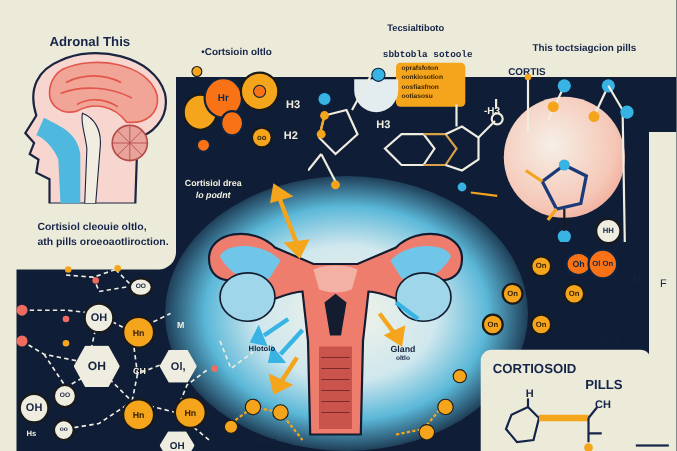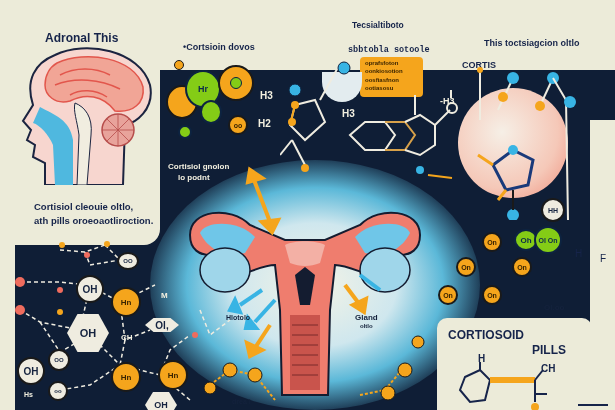--- a/index.html
+++ b/index.html
@@ -5,21 +5,21 @@
   html,body{margin:0;padding:0;}
   body{width:615px;height:410px;overflow:hidden;background:#ecebd9;font-family:"Liberation Sans",sans-serif;position:relative;}
   .abs{position:absolute;}
   .dark{background:#0f1e36;}
   .cream{background:#ecebd9;}
   .lbl{color:#16244a;font-weight:bold;white-space:nowrap;}
   .wlbl{color:#f3f0e0;font-weight:bold;white-space:nowrap;}
   .node{position:absolute;border-radius:50%;display:flex;align-items:center;justify-content:center;font-weight:bold;font-size:10px;box-sizing:border-box;}
   .onode{background:#f5a51c;color:#3a2400;border:2px solid #1a1a1a;}
   .wnode{background:#efece0;color:#15233f;border:2px solid #1a1a1a;}
-  .bnode{background:#84cc16;color:#0b2a4a;border:2px solid #0d2340;}
+  .bnode{background:#f97316;color:#0b2a4a;border:2px solid #0d2340;}
   .hex{position:absolute;display:flex;align-items:center;justify-content:center;background:#efece0;color:#15233f;font-weight:bold;
        clip-path:polygon(25% 0,75% 0,100% 50%,75% 100%,25% 100%,0 50%);}
 </style>
 </head>
 <body>
 
 <div class="abs dark" style="left:158px;top:70px;width:457px;height:340px;"></div>
 <div class="abs dark" style="left:15px;top:235px;width:160px;height:175px;"></div>
 <div class="abs cream" style="left:590px;top:120px;width:25px;height:290px;"></div>
 
@@ -34,24 +34,24 @@
   <path d="M45 30 C60 22 80 22 95 30 M40 40 C60 32 85 34 105 44 M55 50 C65 44 80 44 92 52" stroke="#e2564c" stroke-width="1.5" fill="none"></path>
   <circle cx="103" cy="85" r="16" fill="#e8a39b" stroke="#b64c4a" stroke-width="1.5"></circle>
   <path d="M103 69 L103 101 M87 85 L119 85 M92 74 L114 96 M114 74 L92 96" stroke="#b64c4a" stroke-width="0.8"></path>
   <path d="M25 62 C40 70 55 75 58 95 L58 140 L40 140 L38 100 C34 90 25 80 18 78 Z" fill="#4fb8df"></path>
   <path d="M60 58 C70 62 78 72 76 90 L72 140 L62 140 L64 90 C62 75 58 66 60 58Z" fill="#f1ede0" stroke="#1b2440" stroke-width="1"></path>
 </svg>
 
 <div class="abs lbl" style="left:34px;top:201px;font-size:9.5px;">Cortisiol cleouie oltlo,</div>
 <div class="abs lbl" style="left:34px;top:215px;font-size:9.5px;">ath pills oroeoaotliroction.</div>
 
-<div class="abs lbl" style="left:183px;top:42px;font-size:9px;">•Cortsioin dovos</div>
+<div class="abs lbl" style="left:183px;top:42px;font-size:9px;">•Cortsioin oltlo</div>
 <div class="abs lbl" style="left:352px;top:20px;font-size:8.5px;">Tecsialtiboto</div>
 <div class="abs lbl" style="left:348px;top:45px;font-size:8.5px;font-family:Liberation Mono, monospace;">sbbtobla sotoole</div>
-<div class="abs lbl" style="left:484px;top:38px;font-size:9px;">This toctsiagcion oltlo</div>
+<div class="abs lbl" style="left:484px;top:38px;font-size:9px;">This toctsiagcion pills</div>
 <div class="abs lbl" style="left:462px;top:60px;font-size:9px;">CORTIS</div>
 
 <div class="abs" style="left:360px;top:57px;width:63px;height:40px;background:#f5a51c;border-radius:4px;padding:3px 5px;box-sizing:border-box;font-size:6px;line-height:7.5px;color:#3a2400;font-weight:bold;">
   <div>oprafsfoton</div>
   <div>oonkiosotion</div>
   <div style="margin-top:2px;">oosfiasfnon</div>
   <div>ootiasosu</div>
 </div>
 <div class="abs" style="left:322px;top:72px;width:40px;height:30px;background:#e3ecef;border-radius:0 0 20px 20px;"></div>
 
@@ -60,22 +60,22 @@
 <div class="node bnode" style="left:185px;top:70px;width:36px;height:38px;font-size:9px;">Hr</div>
 <div class="node onode" style="left:218px;top:65px;width:36px;height:36px;">
   <span class="node bnode" style="position:relative;width:12px;height:12px;border-width:1px;"></span>
 </div>
 <div class="node bnode" style="left:200px;top:100px;width:22px;height:24px;"></div>
 <div class="node onode" style="left:228px;top:115px;width:20px;height:20px;font-size:7px;">oo</div>
 <div class="node bnode" style="left:178px;top:125px;width:14px;height:14px;"></div>
 <div class="abs wlbl" style="left:260px;top:90px;font-size:10px;">H3</div>
 <div class="abs wlbl" style="left:258px;top:118px;font-size:10px;">H2</div>
 
-<div class="abs wlbl" style="left:168px;top:162px;font-size:8px;">Cortisiol gnolon</div>
-<div class="abs wlbl" style="left:178px;top:173px;font-size:8px;">lo podnt</div>
+<div class="abs wlbl" style="left:168px;top:162px;font-size:8px;">Cortisiol drea</div>
+<div class="abs wlbl" style="left:178px;top:173px;font-size:8px;font-style:italic;">lo podnt</div>
 
 <svg class="abs" style="left:280px;top:60px;" width="140" height="120" viewBox="0 0 140 120">
   <line x1="62" y1="0" x2="40" y2="40" stroke="#efece0" stroke-width="2"></line>
   <circle cx="64" cy="8" r="6" fill="#38b4e4" stroke="#0d2340"></circle>
   <path d="M15 45 L35 40 L45 62 L25 80 L10 65 Z" fill="none" stroke="#efece0" stroke-width="2"></path>
   <path d="M15 45 L10 65" stroke="#f5a51c" stroke-width="2"></path>
   <circle cx="15" cy="30" r="6" fill="#38b4e4" stroke="#0d2340"></circle>
   <circle cx="15" cy="45" r="4" fill="#f5a51c"></circle>
   <circle cx="12" cy="62" r="4" fill="#f5a51c"></circle>
   <line x1="12" y1="80" x2="0" y2="95" stroke="#efece0" stroke-width="2"></line>
@@ -166,21 +166,21 @@
   <circle cx="62" cy="5" r="3" fill="#f5a51c"></circle>
   <circle cx="107" cy="4" r="3" fill="#f5a51c"></circle>
   <circle cx="60" cy="72" r="3" fill="#f5a51c"></circle>
   <circle cx="195" cy="95" r="3" fill="#ef6c5e"></circle>
 </svg>
 <div class="node wnode" style="left:117px;top:252px;width:22px;height:18px;font-size:6px;">OO</div>
 <div class="node wnode" style="left:76px;top:275px;width:28px;height:28px;font-size:10px;">OH</div>
 <div class="node onode" style="left:111px;top:287px;width:30px;height:30px;font-size:8px;">Hn</div>
 <div class="hex" style="left:67px;top:314px;width:42px;height:38px;font-size:11px;">OH</div>
 <div class="abs wlbl" style="left:121px;top:333px;font-size:8px;">CH</div>
-<div class="hex" style="left:145px;top:318px;width:34px;height:14px;font-size:10px;">Ol,</div>
+<div class="hex" style="left:145px;top:318px;width:34px;height:30px;font-size:10px;">Ol,</div>
 <div class="abs wlbl" style="left:161px;top:291px;font-size:8px;">M</div>
 <div class="node wnode" style="left:48px;top:349px;width:22px;height:22px;font-size:6px;">OO</div>
 <div class="node wnode" style="left:17px;top:357px;width:28px;height:28px;font-size:10px;">OH</div>
 <div class="node onode" style="left:111px;top:362px;width:30px;height:30px;font-size:8px;">Hn</div>
 <div class="node onode" style="left:158px;top:360px;width:30px;height:30px;font-size:8px;">Hn</div>
 <div class="abs wlbl" style="left:24px;top:391px;font-size:7px;">Hs</div>
 <div class="node wnode" style="left:48px;top:381px;width:20px;height:20px;font-size:6px;">oo</div>
 <div class="hex" style="left:145px;top:392px;width:32px;height:26px;font-size:9px;">OH</div>
 <div class="abs wlbl" style="left:232px;top:398px;font-size:7px;color:#14223c;">drea i</div>
 

